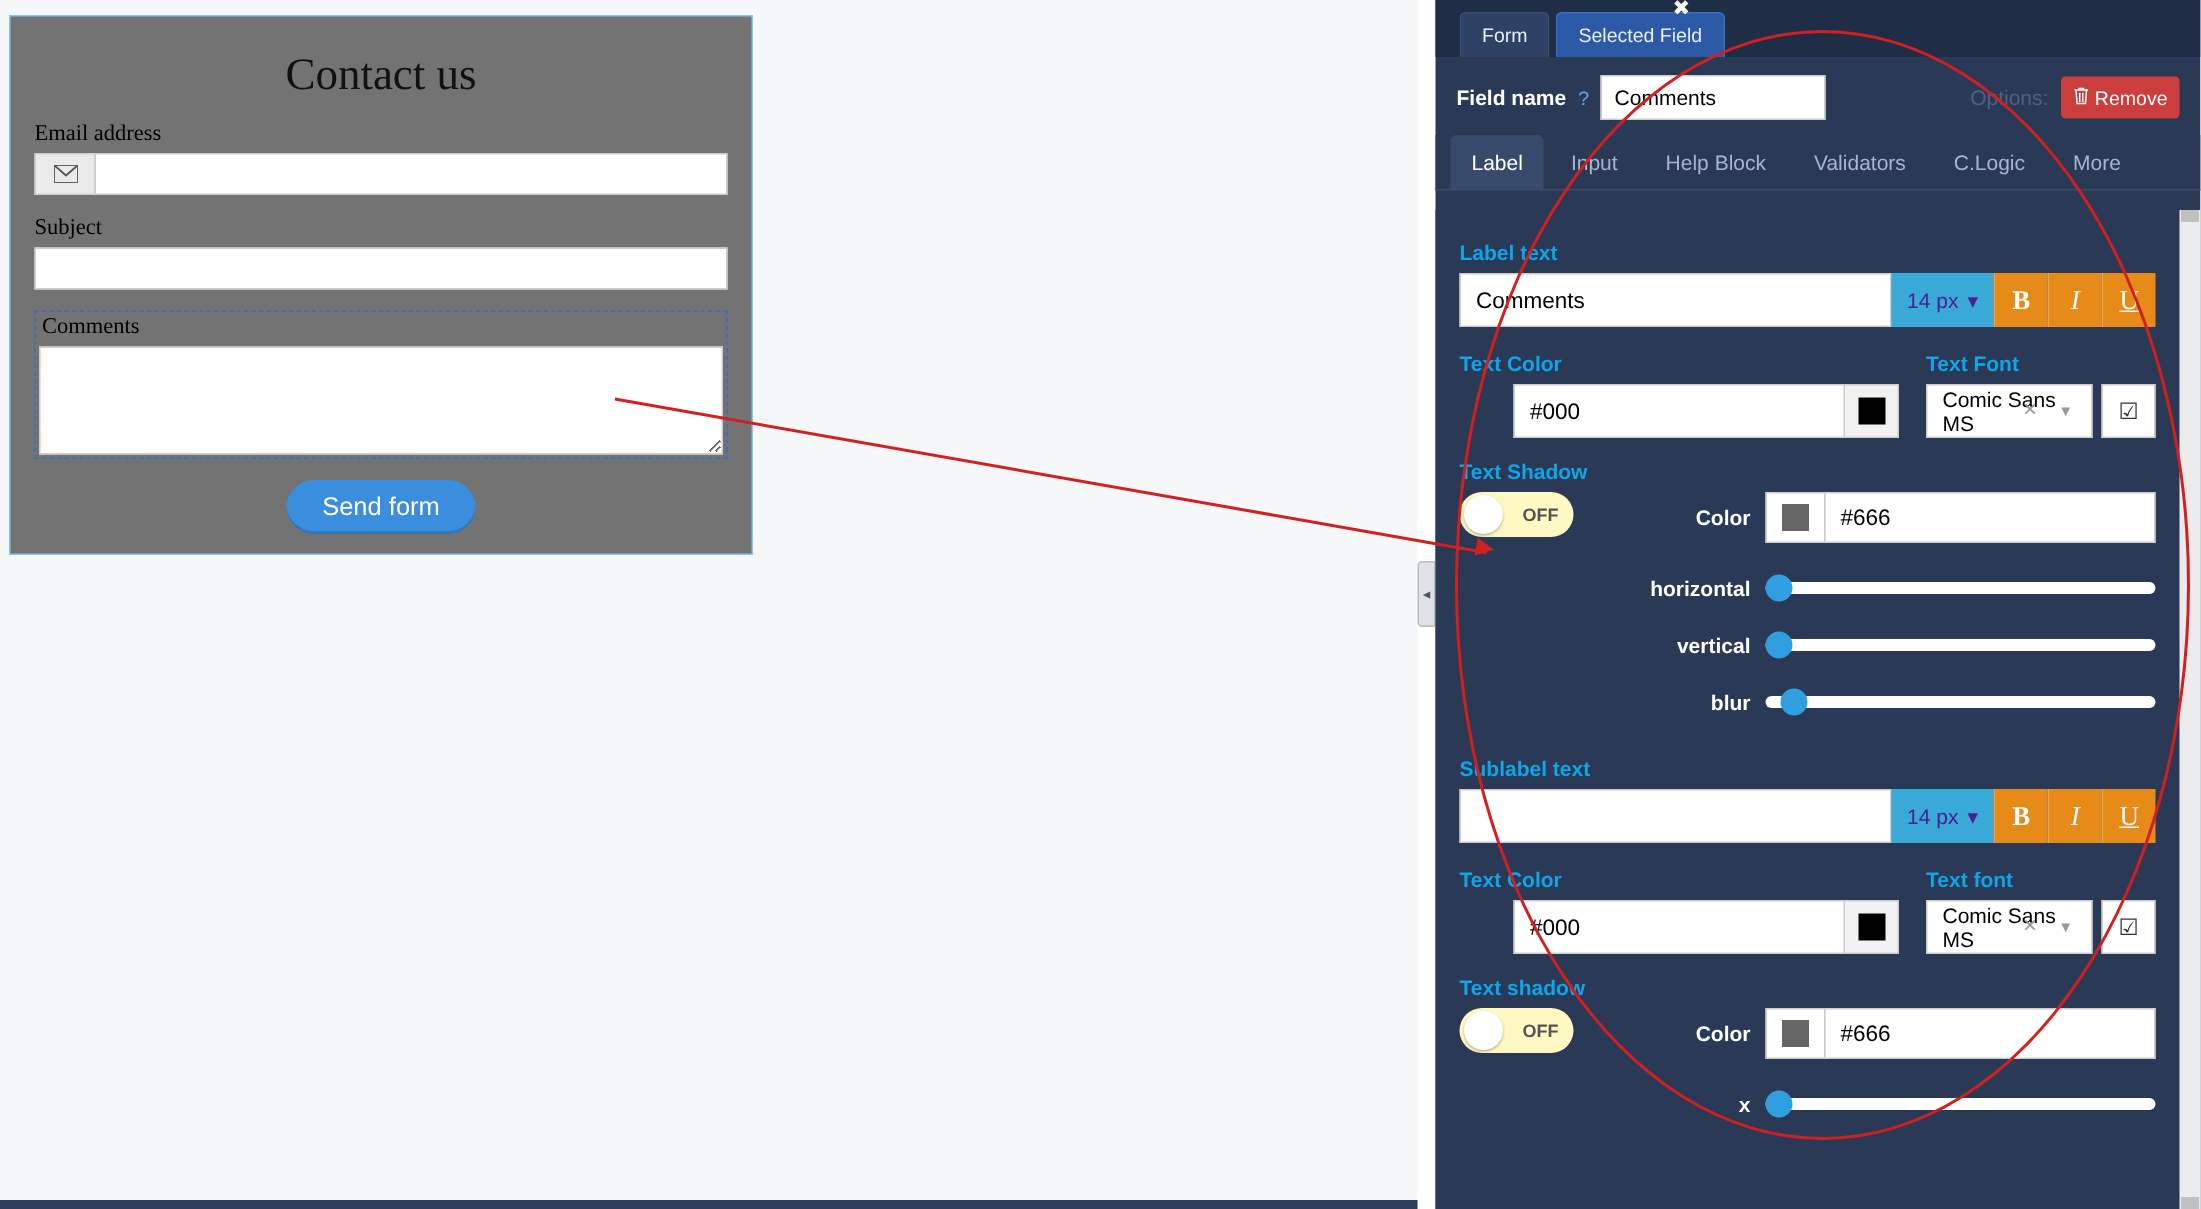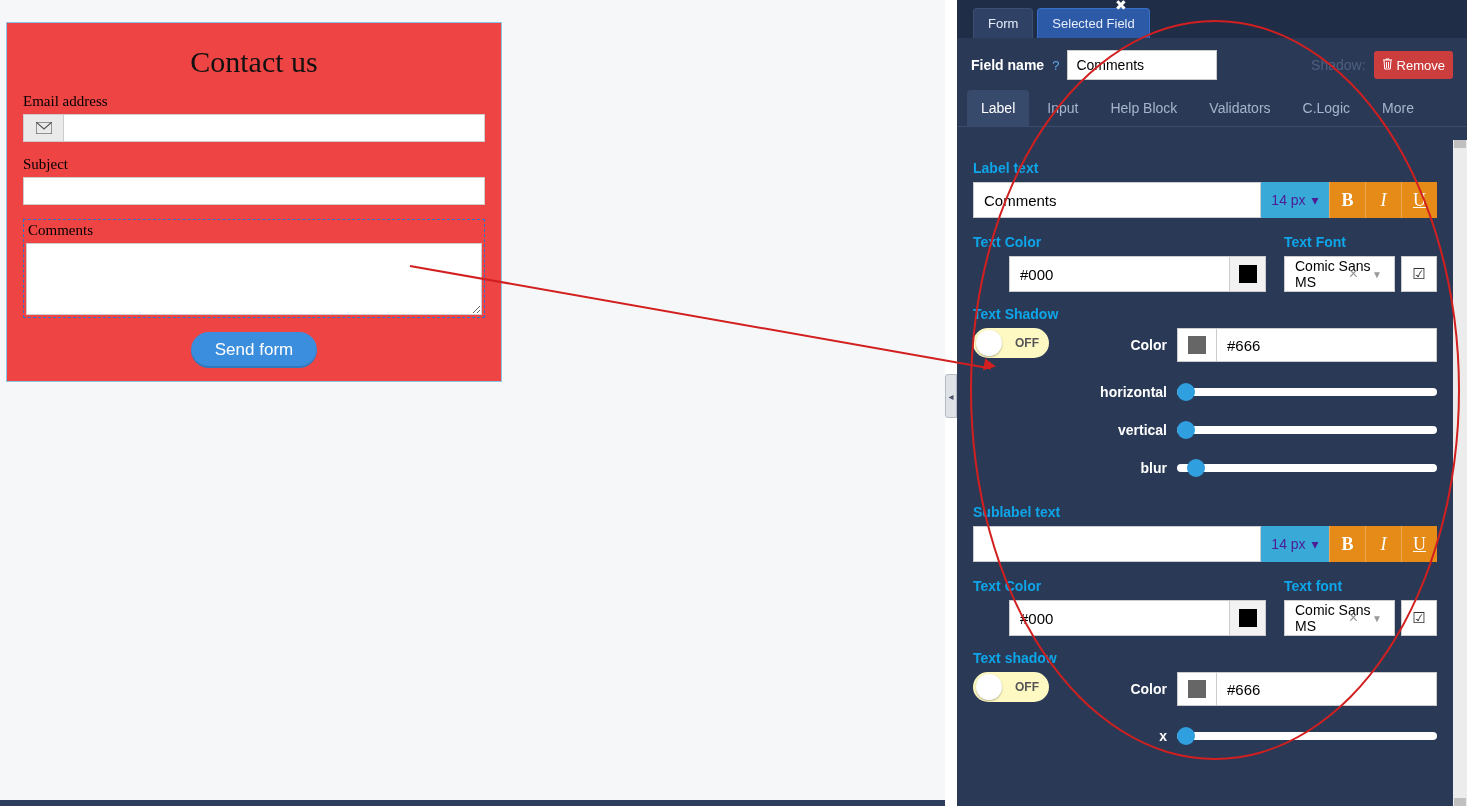--- a/index.html
+++ b/index.html
@@ -1,20 +1,20 @@
 <!DOCTYPE html>
 <html><head>
 <meta charset="utf-8">
 <style>
 * { box-sizing: border-box; margin: 0; padding: 0; }
 body { font-family: Arial, sans-serif; background: #fff; width: 1467px; height: 806px; overflow: hidden; position: relative; }
 
 
 .left-region { position: absolute; left: 0; top: 0; width: 945px; height: 806px; background: #f6f7f9; }
-.form-card { position: absolute; left: 6px; top: 22px; width: 496px; height: 360px; background: #ef4444; border: 1px solid #8bc5e8; padding: 12px 16px 16px 16px; }
+.form-card { position: absolute; left: 6px; top: 10px; width: 496px; height: 360px; background: #737373; border: 1px solid #8bc5e8; padding: 12px 16px 16px 16px; }
 .form-title { text-align: center; font-size: 30px; font-family: "Comic Sans MS", cursive; color: #111; margin: 10px 0 14px 0; font-weight: normal; }
 .field-label { font-family: "Comic Sans MS", cursive; font-size: 15px; color: #000; margin-bottom: 4px; }
 .input-row { display: flex; margin-bottom: 14px; }
 .icon-addon { width: 40px; height: 28px; background: #eaeaea; border: 1px solid #ccc; border-right: none; display: flex; align-items: center; justify-content: center; }
 .text-input { flex: 1; height: 28px; border: 1px solid #ccc; background: #fff; padding: 0 6px; font-size: 13px; }
 .plain-input { width: 100%; height: 28px; border: 1px solid #ccc; background: #fff; margin-bottom: 14px; padding: 0 6px; }
 .comments-block { border: 1px dashed #2f70c9; padding: 0; margin-bottom: 14px; }
 .comments-block .field-label { padding: 2px 4px 0 4px; }
 .textarea-input { display: block; width: calc(100% - 4px); margin: 2px; height: 72px; border: 1px solid #ccc; background: #fff; resize: both; padding: 4px; font-family: inherit; }
 .submit-wrap { text-align: center; }
@@ -122,21 +122,21 @@
 
   <div class="top-tabs">
     <div class="top-tab">Form</div>
     <div class="top-tab active">Selected Field</div>
   </div>
 
   <div class="field-name-row">
     <span class="lbl">Field name</span>
     <span class="help-circle">?</span>
     <input class="fn-input" value="Comments" style="">
-    <span class="options-text">Shadow:</span>
+    <span class="options-text">Options:</span>
     <button class="remove-btn">
       <span>
         <svg width="11" height="12" viewBox="0 0 11 12">
             <path d="M1 2h9M4 2V1h3v1M2 2l.7 9h5.6L9 2M4.5 4v6M6.5 4v6" stroke="#fff" stroke-width="1" fill="none"></path>
           </svg>
       </span>
       <span>Remove</span>
     </button>
   </div>
 

